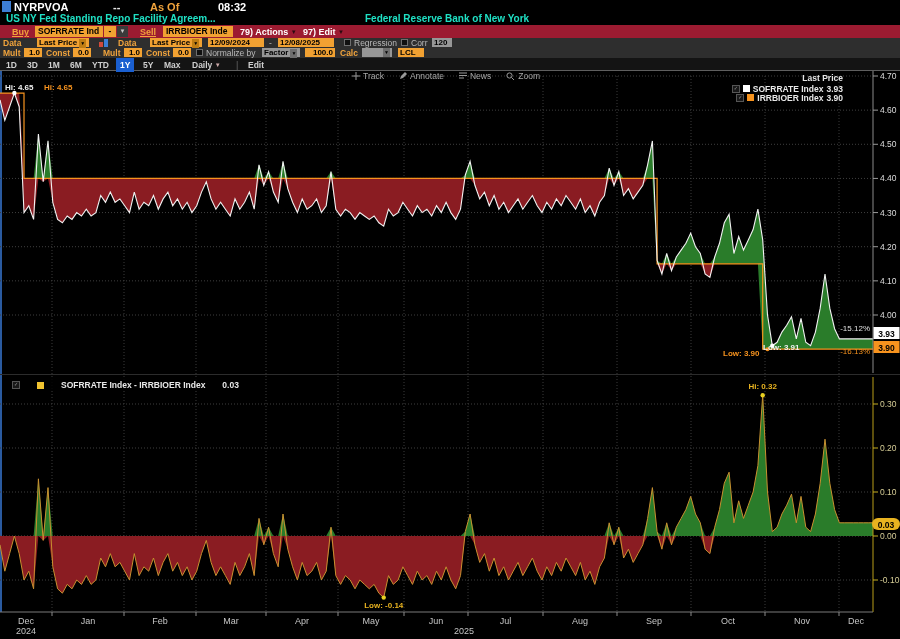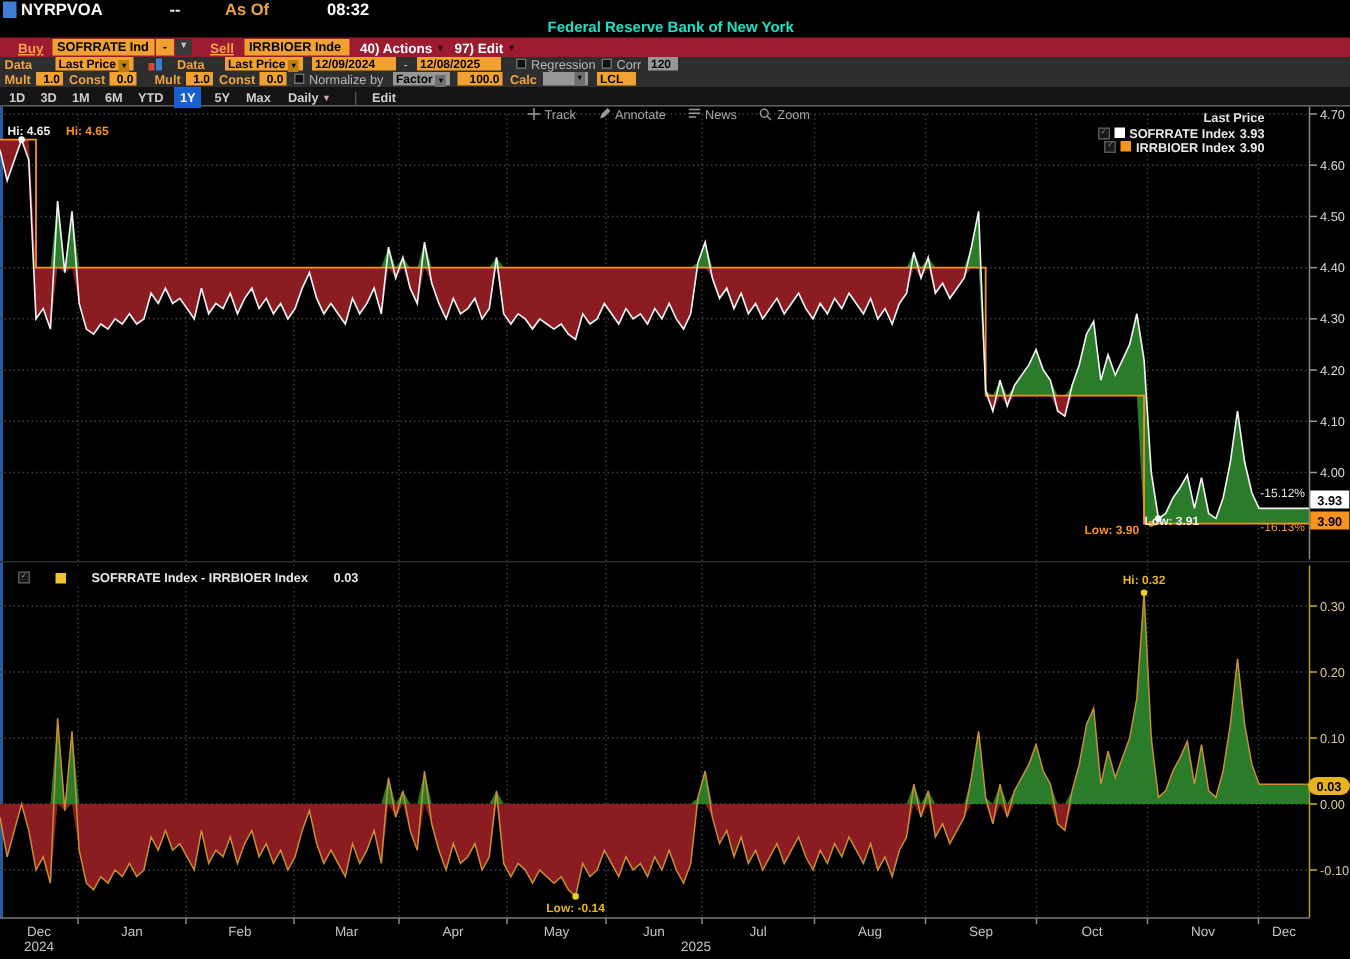--- a/index.html
+++ b/index.html
@@ -68,31 +68,32 @@
 
 <div class="row" id="row1">
   <span class="win-icon"></span>
   <span class="abs ticker" style="left:14px">NYRPVOA</span>
   <span class="abs dashes" style="left:113px">--</span>
   <span class="abs amber asof-lab" style="left:150px">As Of</span>
   <span class="abs asof-time" style="left:190px">08:32</span>
 </div>
 
 <div class="row" id="row2">
+  <span class="abs teal" style="left:6px">US NY Fed Standing Repo Facility Agreem...</span>
   <span class="abs teal" style="left:365px">Federal Reserve Bank of New York</span>
 </div>
 
 <div class="row" id="row3">
   <span class="abs amber rlab" style="left:12px">Buy</span>
   <span class="fld" style="left:35px;width:62px">SOFRRATE Ind</span>
   <span class="fld" style="left:104px;width:6px;text-align:center">-</span>
   <span class="ddbox" style="left:117px">▼</span>
   <span class="abs amber rlab" style="left:140px">Sell</span>
   <span class="fld" style="left:163px;width:64px">IRRBIOER Inde</span>
-  <span class="abs white-b" style="left:240px"><span>40) Actions</span> <span class="tri">▼</span></span>
+  <span class="abs white-b" style="left:240px"><span>79) Actions</span> <span class="tri">▼</span></span>
   <span class="abs white-b" style="left:303px"><span>97) Edit</span> <span class="tri">▼</span></span>
 </div>
 
 <div class="row" id="row4">
   <span class="abs amber slab" style="left:3px">Data</span>
   <span class="sfld" style="left:37px;width:48px"><span>Last Price</span><span class="sarrow">▼</span></span>
   <span class="mini-icon" style="left:99px">
       <span class="r"></span>
       <span class="b"></span>
     </span>

